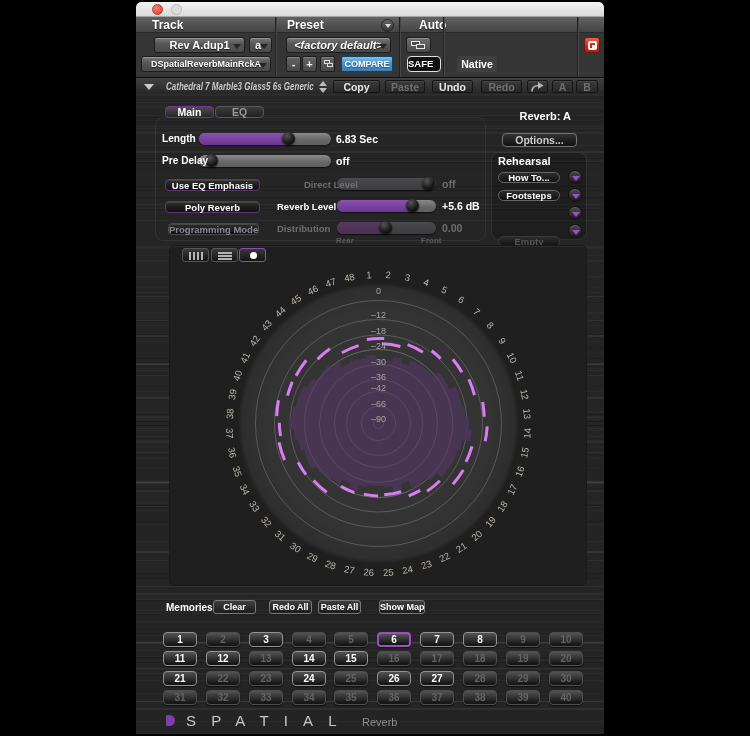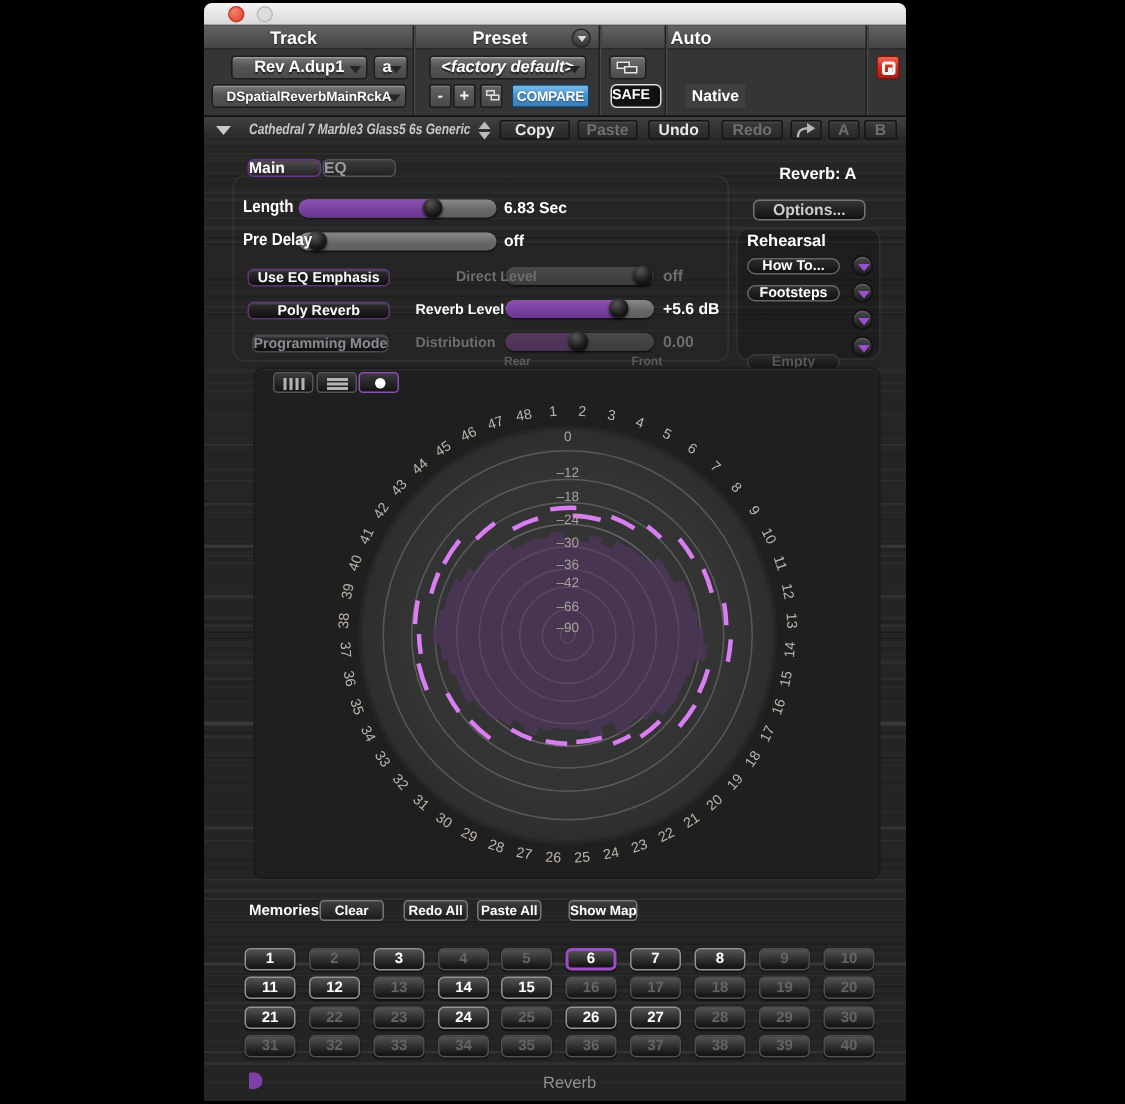--- a/index.html
+++ b/index.html
@@ -14,21 +14,21 @@
 .mcirc { position:absolute; top:2px; width:11px; height:11px; border-radius:50%; }
 #mred { left:16px; background:radial-gradient(circle at 35% 30%,#f2836f,#e8503c 70%,#d8402e);
   border:0.5px solid #c03b2c; }
 #mgray { left:35px; background:#dcdcdc; border:1px solid #b9b9b9; }
 
 
 #hdr { position:absolute; left:0; top:15px; width:100%; height:60px; background:#353535; }
 #hdrlabels { position:absolute; left:0; top:0; width:100%; height:16px;
   background:linear-gradient(#636363,#444444); border-bottom:1px solid #2a2a2a; }
 .hlab { position:absolute; top:1px; color:#fff; font-weight:bold; font-size:12px;
-  text-shadow:0 1px 1px rgba(0,0,0,.6);margin-left:28px; }
+  text-shadow:0 1px 1px rgba(0,0,0,.6); }
 .vdiv { position:absolute; top:0; bottom:0; width:2px; background:#222;
   border-right:1px solid #484848; }
 .ddbtn { position:absolute; height:16px; border-radius:3px; border:1px solid #1d1d1d;
   background:linear-gradient(#787878,#555 45%,#4a4a4a);
   color:#fff; font-weight:bold; font-size:11px; text-align:center; line-height:15px;
   text-shadow:0 1px 1px rgba(0,0,0,.7); box-shadow:inset 0 1px 0 rgba(255,255,255,.25); }
 .ddbtn .tri { position:absolute; right:3px; top:6px; width:0; height:0;
   border-left:4px solid transparent; border-right:4px solid transparent;
   border-top:5px solid #252525; }
 .sqbtn { position:absolute; width:15px; height:16px; border-radius:2px; border:1px solid #1d1d1d;
@@ -73,21 +73,21 @@
   border-top:6px solid #c9c9c9; }
 .spin { position:absolute; width:0; height:0; border-left:4px solid transparent;
   border-right:4px solid transparent; }
 
 
 #pbody { position:absolute; left:0; top:92px; width:100%; height:640px;
   background:linear-gradient(#303030,#252525 3px,#242424); overflow:hidden; }
 #streaks { position:absolute; left:0; top:0; width:100%; height:100%; }
 
 .tab { position:absolute; top:12px; width:49px; height:12px; border-radius:4px;
-  font-size:10.5px; font-weight:bold; text-align:left; line-height:11px; }
+  font-size:10.5px; font-weight:bold; text-align:center; line-height:11px; }
 #tabmain { left:29px; background:linear-gradient(#4e4e4e,#252525);
   border:1.5px solid #6d3790; color:#fff; }
 #tabeq { left:79px; background:linear-gradient(#3c3c3c,#222);
   border:1px solid #555; color:#9a9a9a; }
 
 #grpbox { position:absolute; left:19px; top:23px; width:331px; height:124px;
   border:1px solid rgba(140,140,140,.14); border-radius:8px; }
 #rehbox { position:absolute; left:355px; top:58px; width:96px; height:88px;
   border:1px solid rgba(140,140,140,.16); border-radius:8px; background:rgba(0,0,0,.18); }
 
@@ -576,15 +576,16 @@
 <div class="mb" style="left:113px;top:596px">33</div>
 <div class="mb" style="left:156px;top:596px">34</div>
 <div class="mb" style="left:198px;top:596px">35</div>
 <div class="mb" style="left:241px;top:596px">36</div>
 <div class="mb" style="left:284px;top:596px">37</div>
 <div class="mb" style="left:327px;top:596px">38</div>
 <div class="mb" style="left:370px;top:596px">39</div>
 <div class="mb" style="left:413px;top:596px">40</div>
 
     <div id="logoD"></div>
+    <div id="logotxt">SPATIAL</div>
     <div id="logorev">Reverb</div>
   </div>
 </div>
 
 </body></html>

